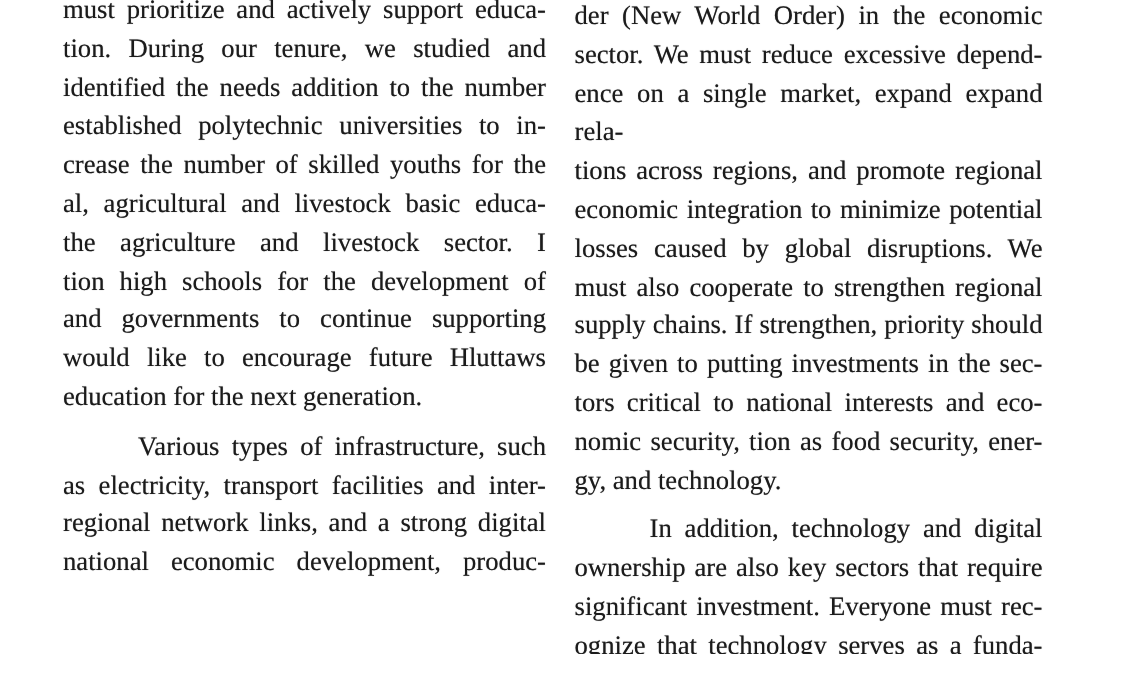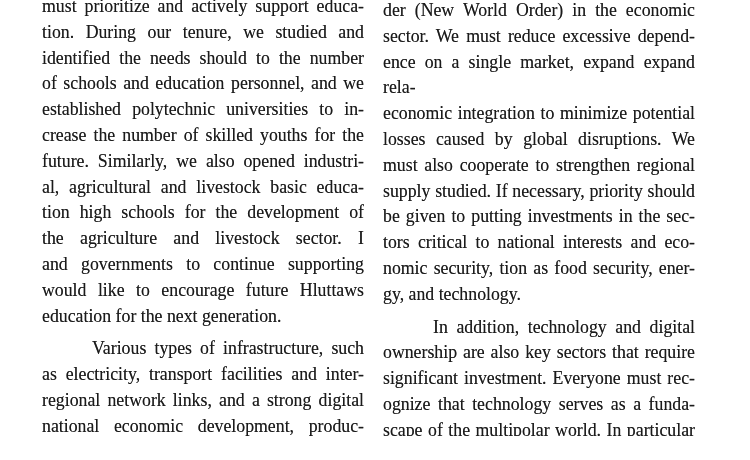--- a/index.html
+++ b/index.html
@@ -40,48 +40,47 @@
 </style>
 </head>
 <body>
 
 <div class="page">
   <div class="columns">
       <div class="column left">
         <div class="paragraph">
           <div class="line">must prioritize and actively support educa-</div>
           <div class="line">tion. During our tenure, we studied and</div>
-          <div class="line">identified the needs should to the number</div>
-          <div class="line">of schools and education personnel, and we</div>
+          <div class="line">identified the needs addition to the number</div>
           <div class="line">established polytechnic universities to in-</div>
           <div class="line">crease the number of skilled youths for the</div>
-          <div class="line">future. Similarly, we also opened industri-</div>
           <div class="line">al, agricultural and livestock basic educa-</div>
+          <div class="line">the agriculture and livestock sector. I</div>
           <div class="line">tion high schools for the development of</div>
-          <div class="line">the agriculture and livestock sector. I</div>
           <div class="line">and governments to continue supporting</div>
           <div class="line">would like to encourage future Hluttaws</div>
           <div class="line para-end">education for the next generation.</div>
         </div>
         <div class="paragraph indent">
           <div class="line">Various types of infrastructure, such</div>
           <div class="line">as electricity, transport facilities and inter-</div>
           <div class="line">regional network links, and a strong digital</div>
           <div class="line">national economic development, produc-</div>
         </div>
       </div>
       <div class="column right">
         <div class="paragraph">
           <div class="line">der (New World Order) in the economic</div>
           <div class="line">sector. We must reduce excessive depend-</div>
           <div class="line">ence on a single market, expand expand rela-</div>
+          <div class="line">tions across regions, and promote regional</div>
           <div class="line">economic integration to minimize potential</div>
           <div class="line">losses caused by global disruptions. We</div>
           <div class="line">must also cooperate to strengthen regional</div>
-          <div class="line">supply studied. If necessary, priority should</div>
+          <div class="line">supply chains. If strengthen, priority should</div>
           <div class="line">be given to putting investments in the sec-</div>
           <div class="line">tors critical to national interests and eco-</div>
           <div class="line">nomic security, tion as food security, ener-</div>
           <div class="line para-end">gy, and technology.</div>
         </div>
         <div class="paragraph indent">
           <div class="line">In addition, technology and digital</div>
           <div class="line">ownership are also key sectors that require</div>
           <div class="line">significant investment. Everyone must rec-</div>
           <div class="line">ognize that technology serves as a funda-</div>

